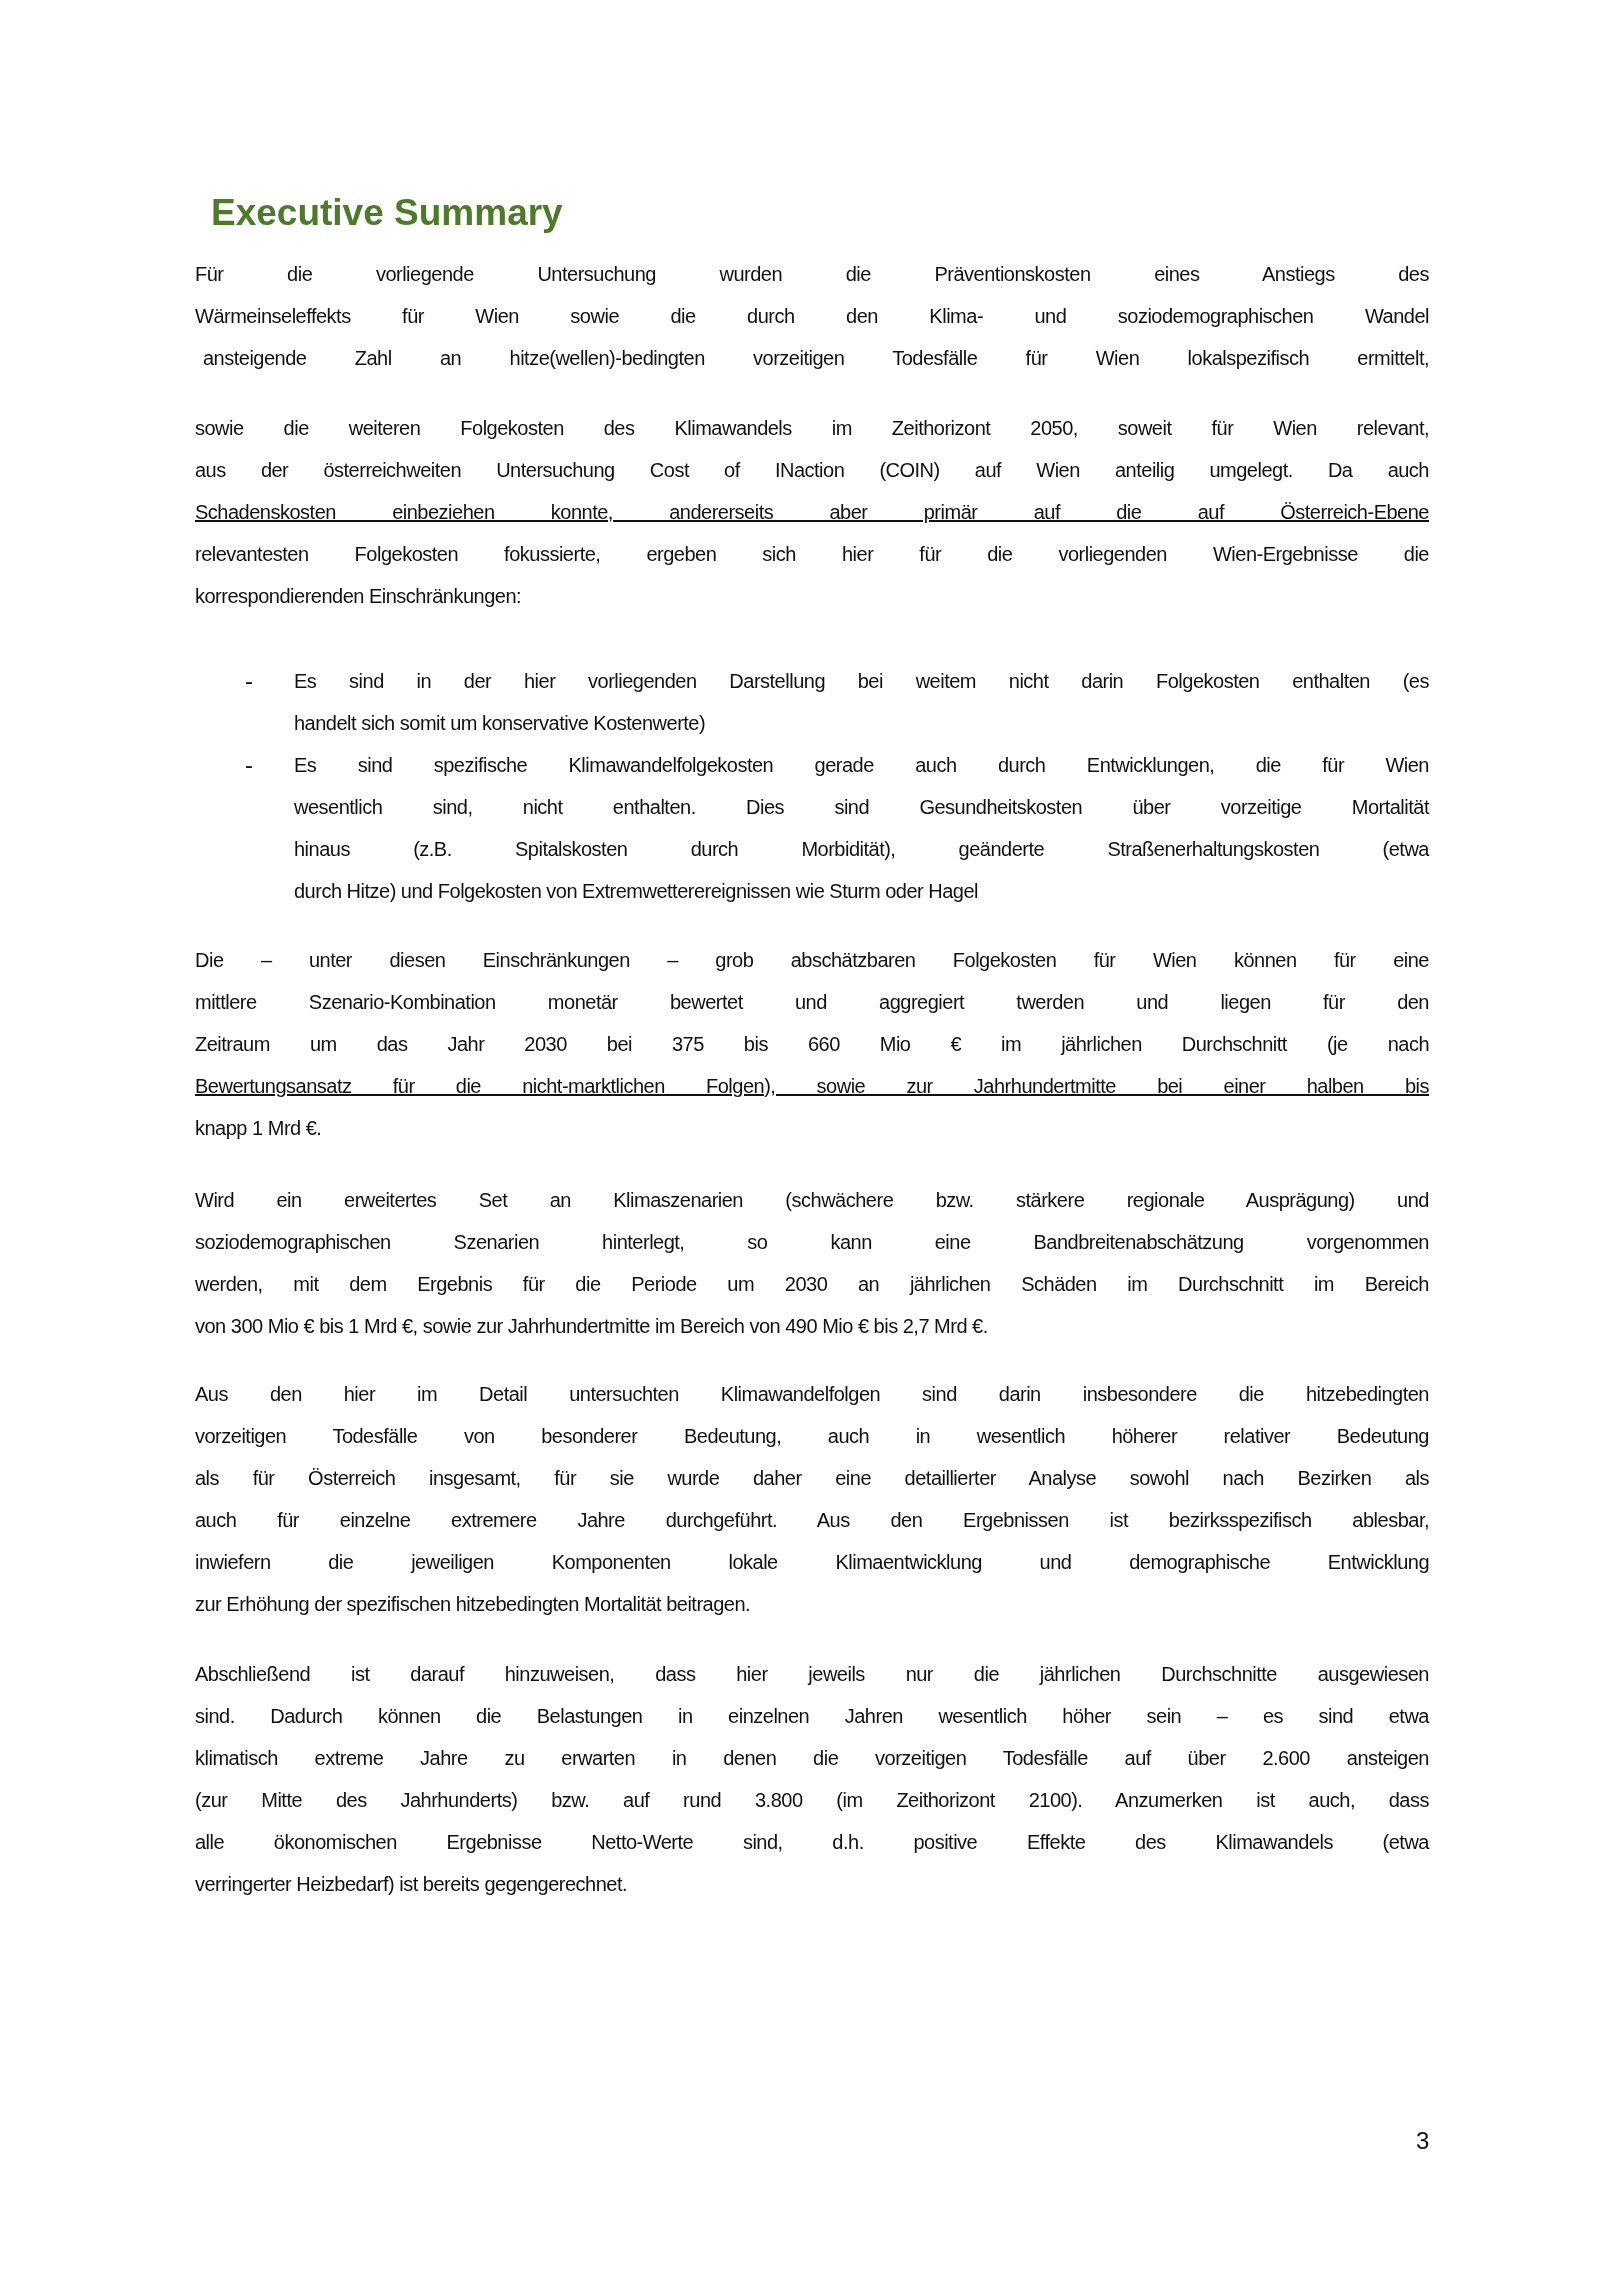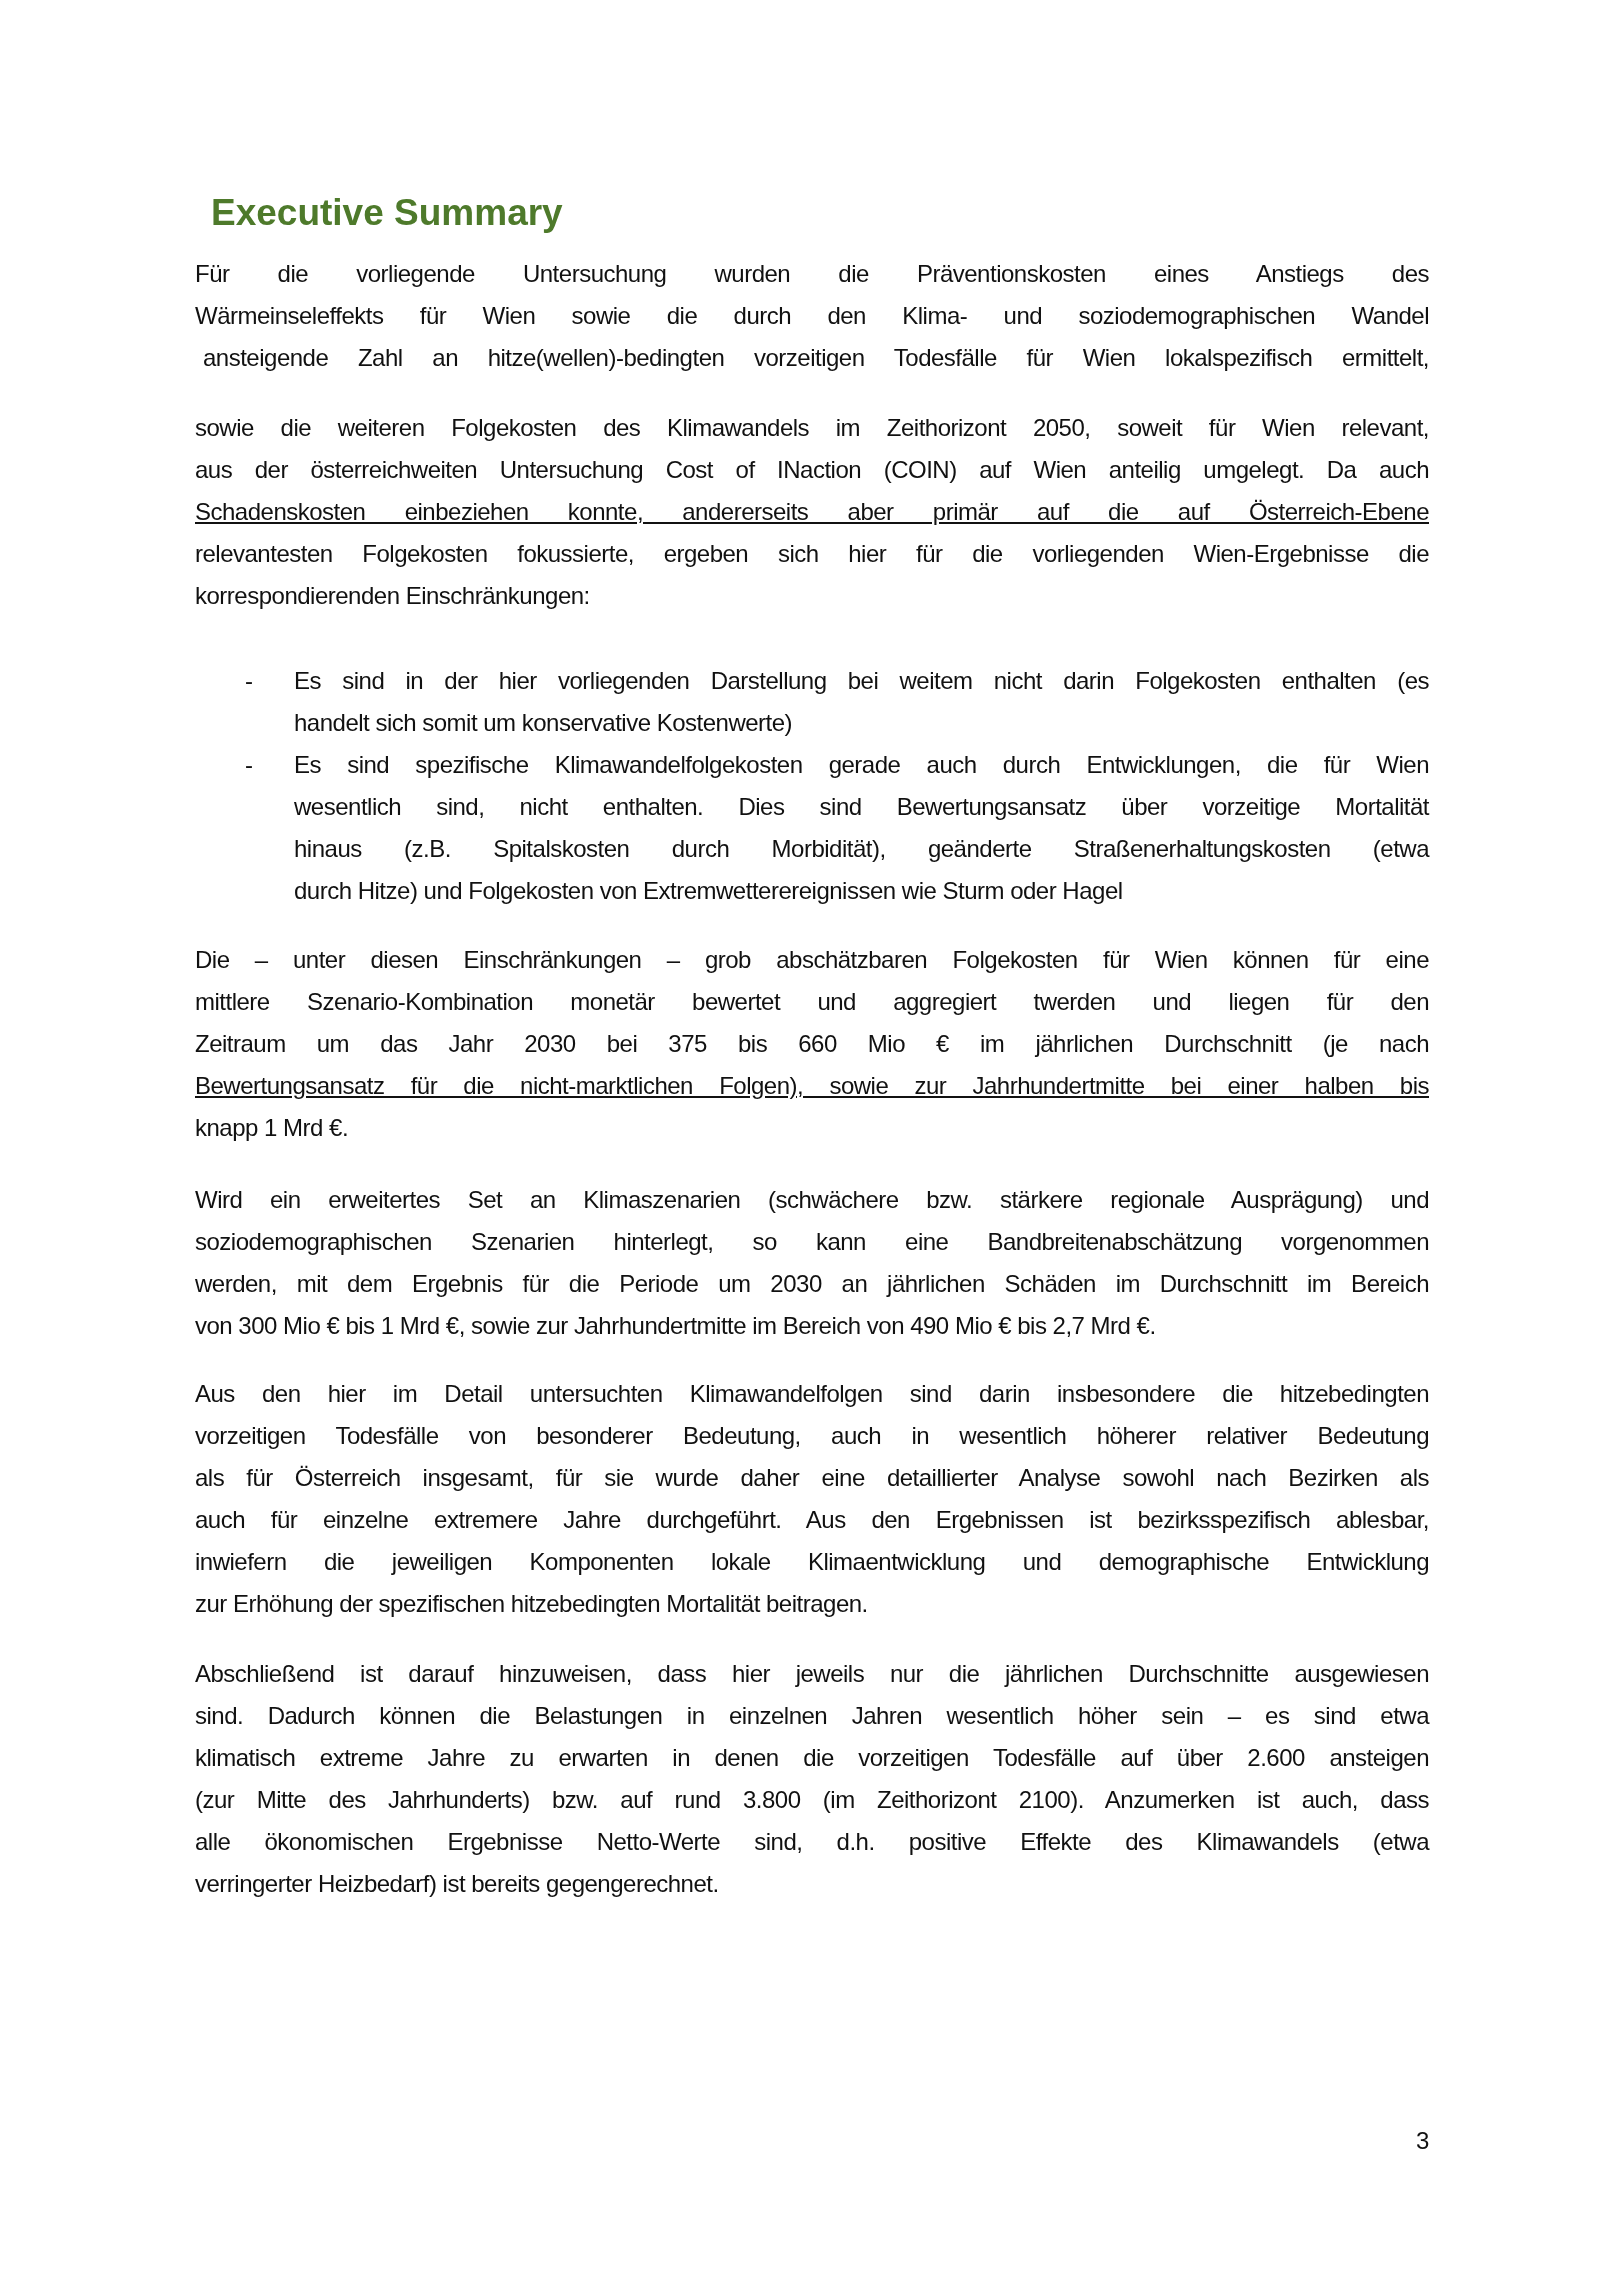--- a/index.html
+++ b/index.html
@@ -7,21 +7,21 @@
   .page { position: absolute; left: 0; top: 0; width: 1623px; height: 2295px; background: #ffffff; }
   .title {
     position: absolute; left: 195px; top: 174px;
     font-family: "Liberation Sans", sans-serif;
     font-size: 37px; line-height: 45px; color: #4e7a2b; font-weight: bold;
     margin: 16px; white-space: nowrap;
   }
   .col { position: absolute; left: 195px; width: 1234px; }
   .line {
     display: block; height: 42px; line-height: 42px;
-    font-family: "Liberation Sans", sans-serif; font-size: 24px; color: #111111;
+    font-family: "Liberation Sans", sans-serif; font-size: 20px; color: #111111;
     letter-spacing: -0.5px; white-space: nowrap;
     text-align: justify; text-align-last: justify;
     overflow: visible;
   }
   .line.last { text-align-last: left; }
   .list { position: absolute; left: 195px; width: 1234px; }
   .li { position: relative; }
   .dash {
     position: absolute; left: 50px; top: 0; height: 42px; line-height: 42px;
     font-family: "Liberation Sans", sans-serif; font-size: 24px; color: #111111;
@@ -55,21 +55,21 @@
       <span class="dash">-</span>
       <div class="li-text">
         <span class="line" style="white-space: normal;">Es sind in der hier vorliegenden Darstellung bei weitem nicht darin Folgekosten enthalten (es</span>
         <span class="line last" style="white-space: nowrap;">handelt sich somit um konservative Kostenwerte)</span>
       </div>
     </div>
     <div class="li">
       <span class="dash">-</span>
       <div class="li-text">
         <span class="line" style="white-space: normal;">Es sind spezifische Klimawandelfolgekosten gerade auch durch Entwicklungen, die für Wien</span>
-        <span class="line" style="white-space: normal;">wesentlich sind, nicht enthalten. Dies sind Bewertungsansatz über vorzeitige Mortalität</span>
+        <span class="line" style="white-space: normal;">wesentlich sind, nicht enthalten. Dies sind Gesundheitskosten über vorzeitige Mortalität</span>
         <span class="line" style="white-space: normal;">hinaus (z.B. Spitalskosten durch Morbidität), geänderte Straßenerhaltungskosten (etwa</span>
         <span class="line last" style="white-space: nowrap;">durch Hitze) und Folgekosten von Extremwetterereignissen wie Sturm oder Hagel</span>
       </div>
     </div>
   </div>
 
   <div class="col" style="top:939px;">
     <span class="line" style="white-space: normal;">Die – unter diesen Einschränkungen – grob abschätzbaren Folgekosten für Wien können für eine</span>
     <span class="line" style="white-space: normal;">mittlere Szenario-Kombination monetär bewertet und aggregiert twerden und liegen für den</span>
     <span class="line" style="white-space: normal;">Zeitraum um das Jahr 2030 bei 375 bis 660 Mio € im jährlichen Durchschnitt (je nach</span>

